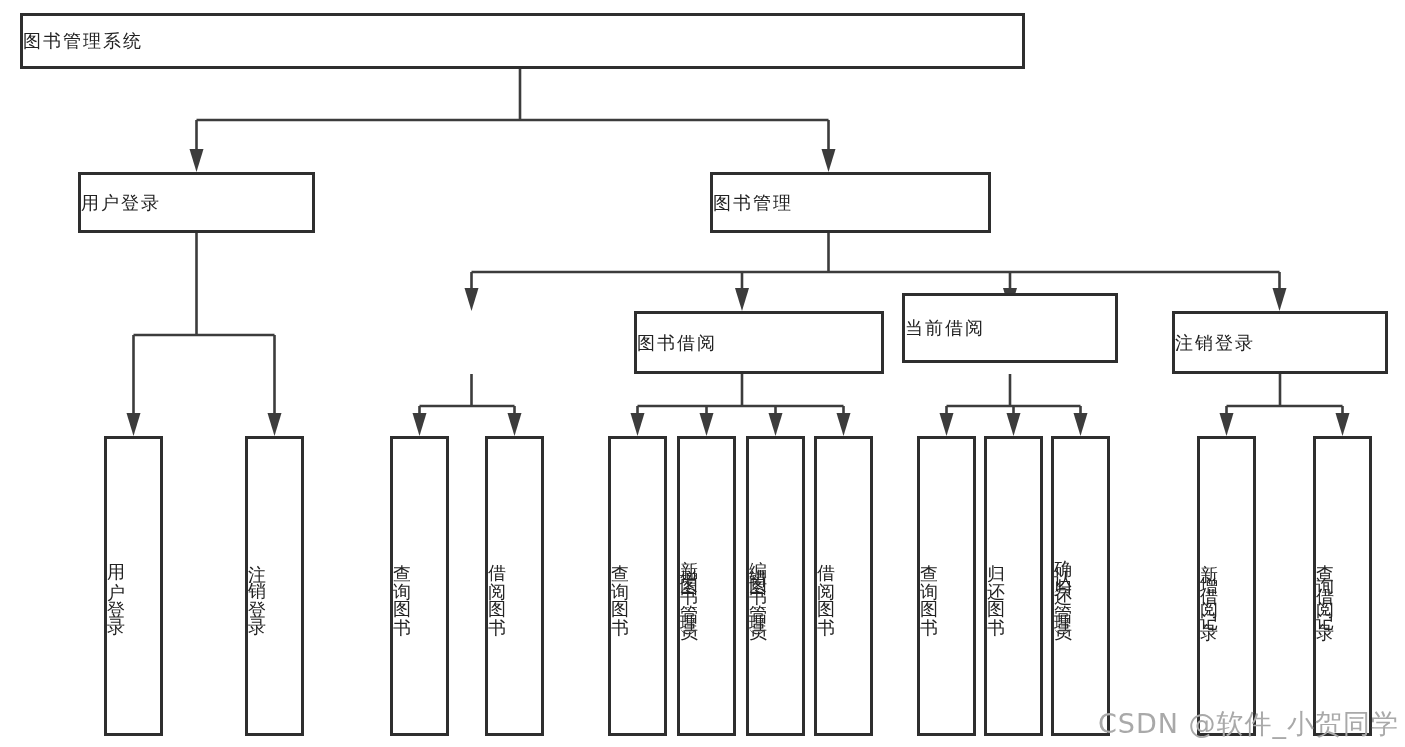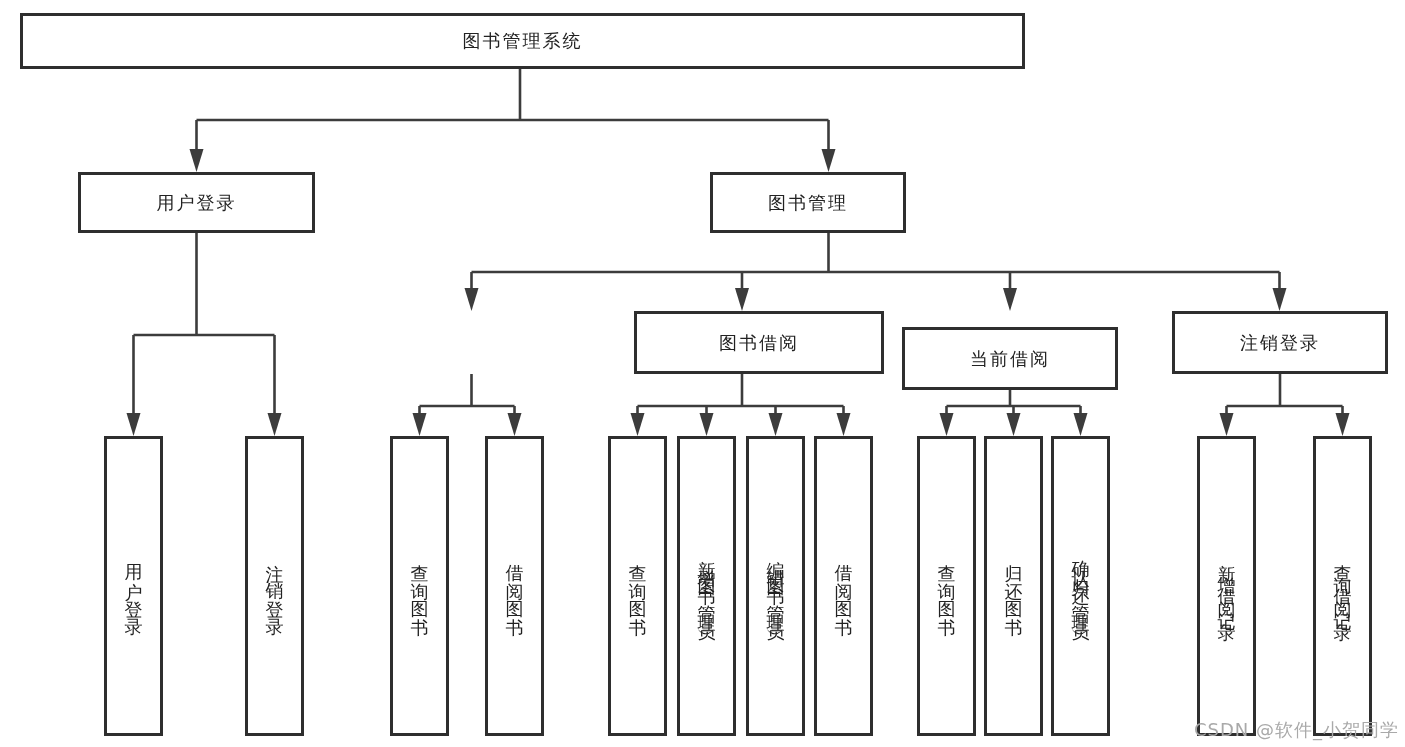--- a/index.html
+++ b/index.html
@@ -3,32 +3,32 @@
 <meta charset="utf-8">
 <style>
   html,body{margin:0;padding:0;background:#ffffff;}
   .canvas{
     position:relative;width:1405px;height:747px;background:#ffffff;overflow:hidden;
     font-family:"DejaVu Sans","Liberation Sans",sans-serif;color:#222222;
   }
   .wires{position:absolute;left:0;top:0;width:1405px;height:747px;}
   .node{
     position:absolute;box-sizing:border-box;border:3px solid #2e2e2e;background:#ffffff;
-    display:flex;align-items:center;justify-content:center;
+    display:flex;align-items:center;
   }
   .node .lbl{font-size:18px;letter-spacing:2px;white-space:nowrap;}
   .v{top:436px;width:59px;height:300px;}
   .v .lbl{
     writing-mode:vertical-rl;text-orientation:mixed;white-space:normal;
     line-height:1;letter-spacing:18px;
   }
   .v .ls6{letter-spacing:12px;}
   .v .ls9{letter-spacing:9px;}
   .watermark{
-    position:absolute;right:6px;bottom:5px;font-size:18px;color:#a9a9a9;
+    position:absolute;right:6px;bottom:5px;font-size:27px;color:#a9a9a9;
     letter-spacing:1px;white-space:nowrap;
   }
 </style>
 </head>
 <body>
 
 <div class="canvas">
 
   <svg class="wires" viewBox="0 0 1405 747" xmlns="http://www.w3.org/2000/svg">
     <g stroke="#3c3c3c" stroke-width="2.6" fill="none">
@@ -70,28 +70,28 @@
     </g>
   </svg>
 
   <div class="node" style="left:20px;top:13px;width:1005px;height:56px">
     <span class="lbl">图书管理系统</span>
   </div>
 
   <div class="node" style="left:78px;top:172px;width:237px;height:61px">
     <span class="lbl">用户登录</span>
   </div>
-  <div class="node" style="left:710px;top:172px;width:196px;height:61px">
+  <div class="node" style="left:710px;top:172px;width:281px;height:61px">
     <span class="lbl">图书管理</span>
   </div>
 
   <div class="node" style="left:634px;top:311px;width:250px;height:63px">
     <span class="lbl">图书借阅</span>
   </div>
-  <div class="node" style="left:902px;top:327px;width:216px;height:63px">
+  <div class="node" style="left:902px;top:293px;width:216px;height:70px">
     <span class="lbl">当前借阅</span>
   </div>
   <div class="node" style="left:1172px;top:311px;width:216px;height:63px">
     <span class="lbl">注销登录</span>
   </div>
 
   <div class="node v" style="left:104px">
     <span class="lbl">用户登录</span>
   </div>
   <div class="node v" style="left:245px">

